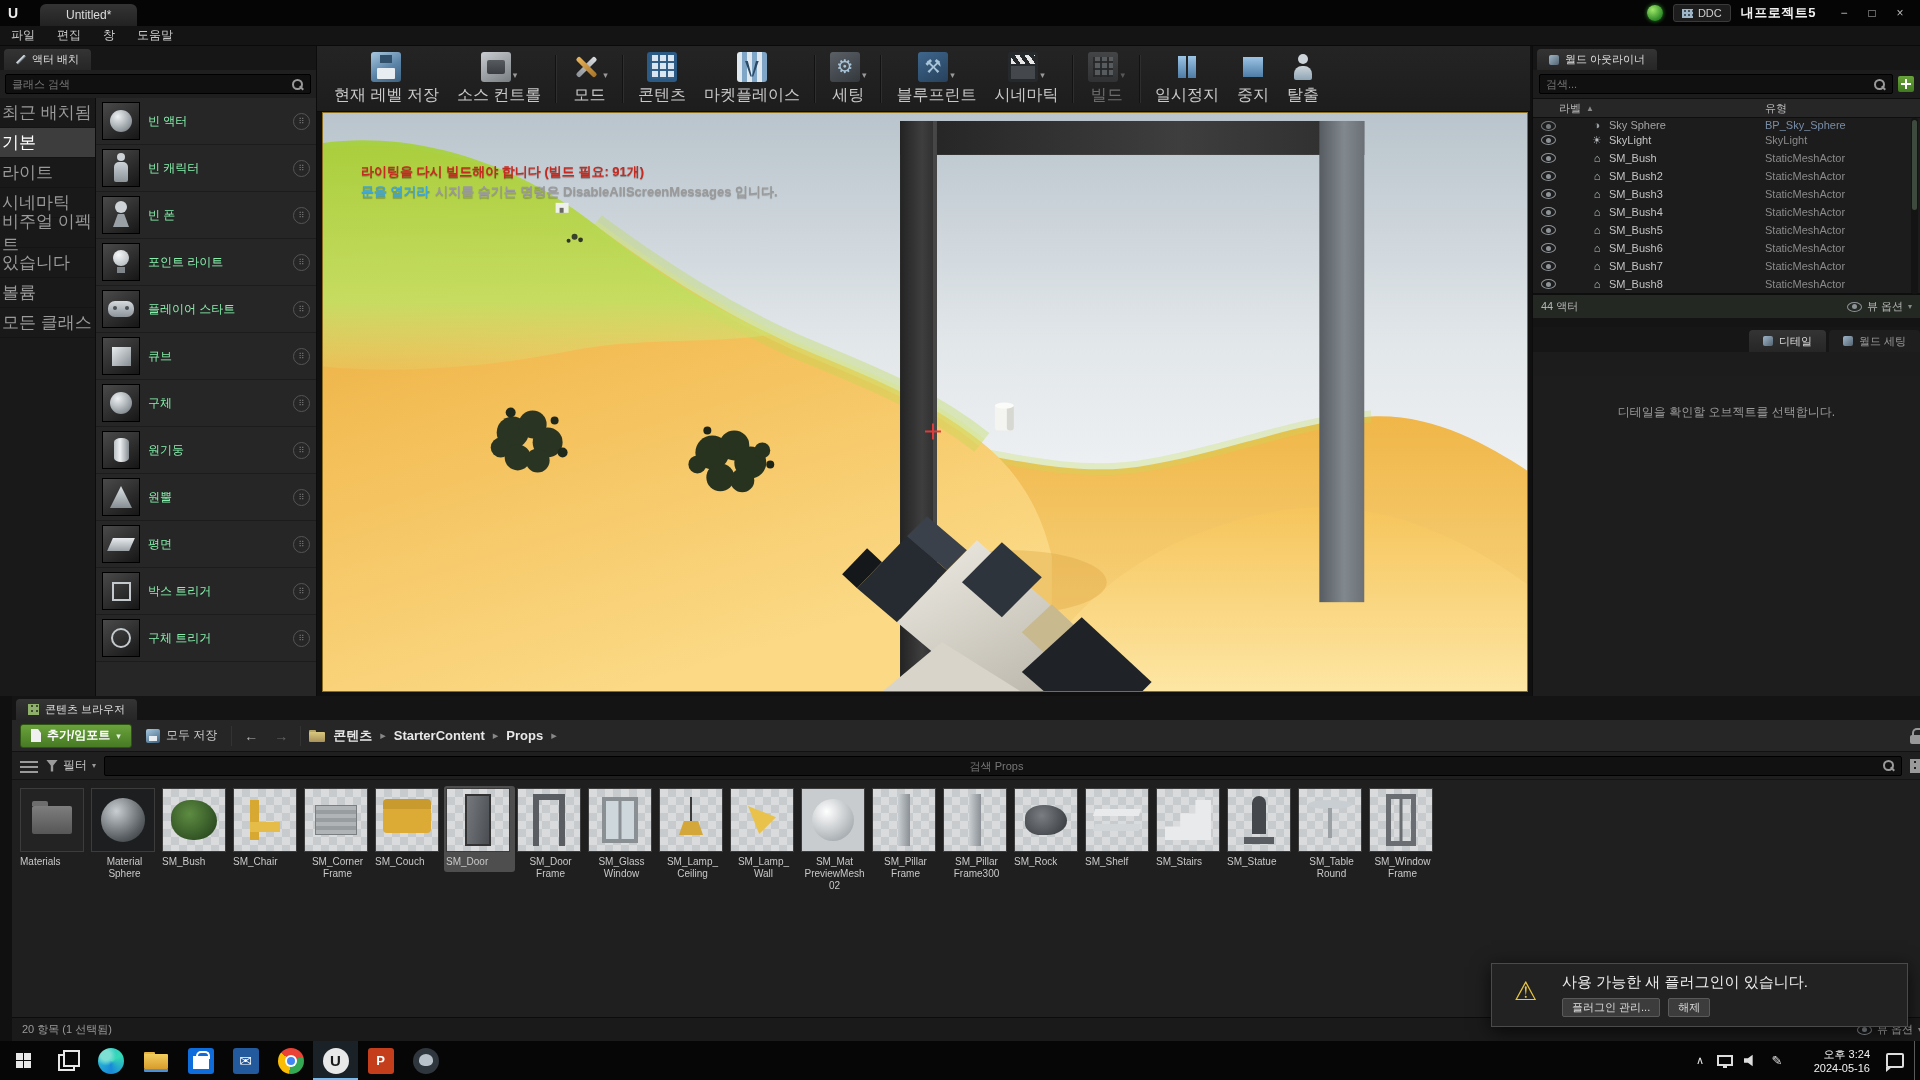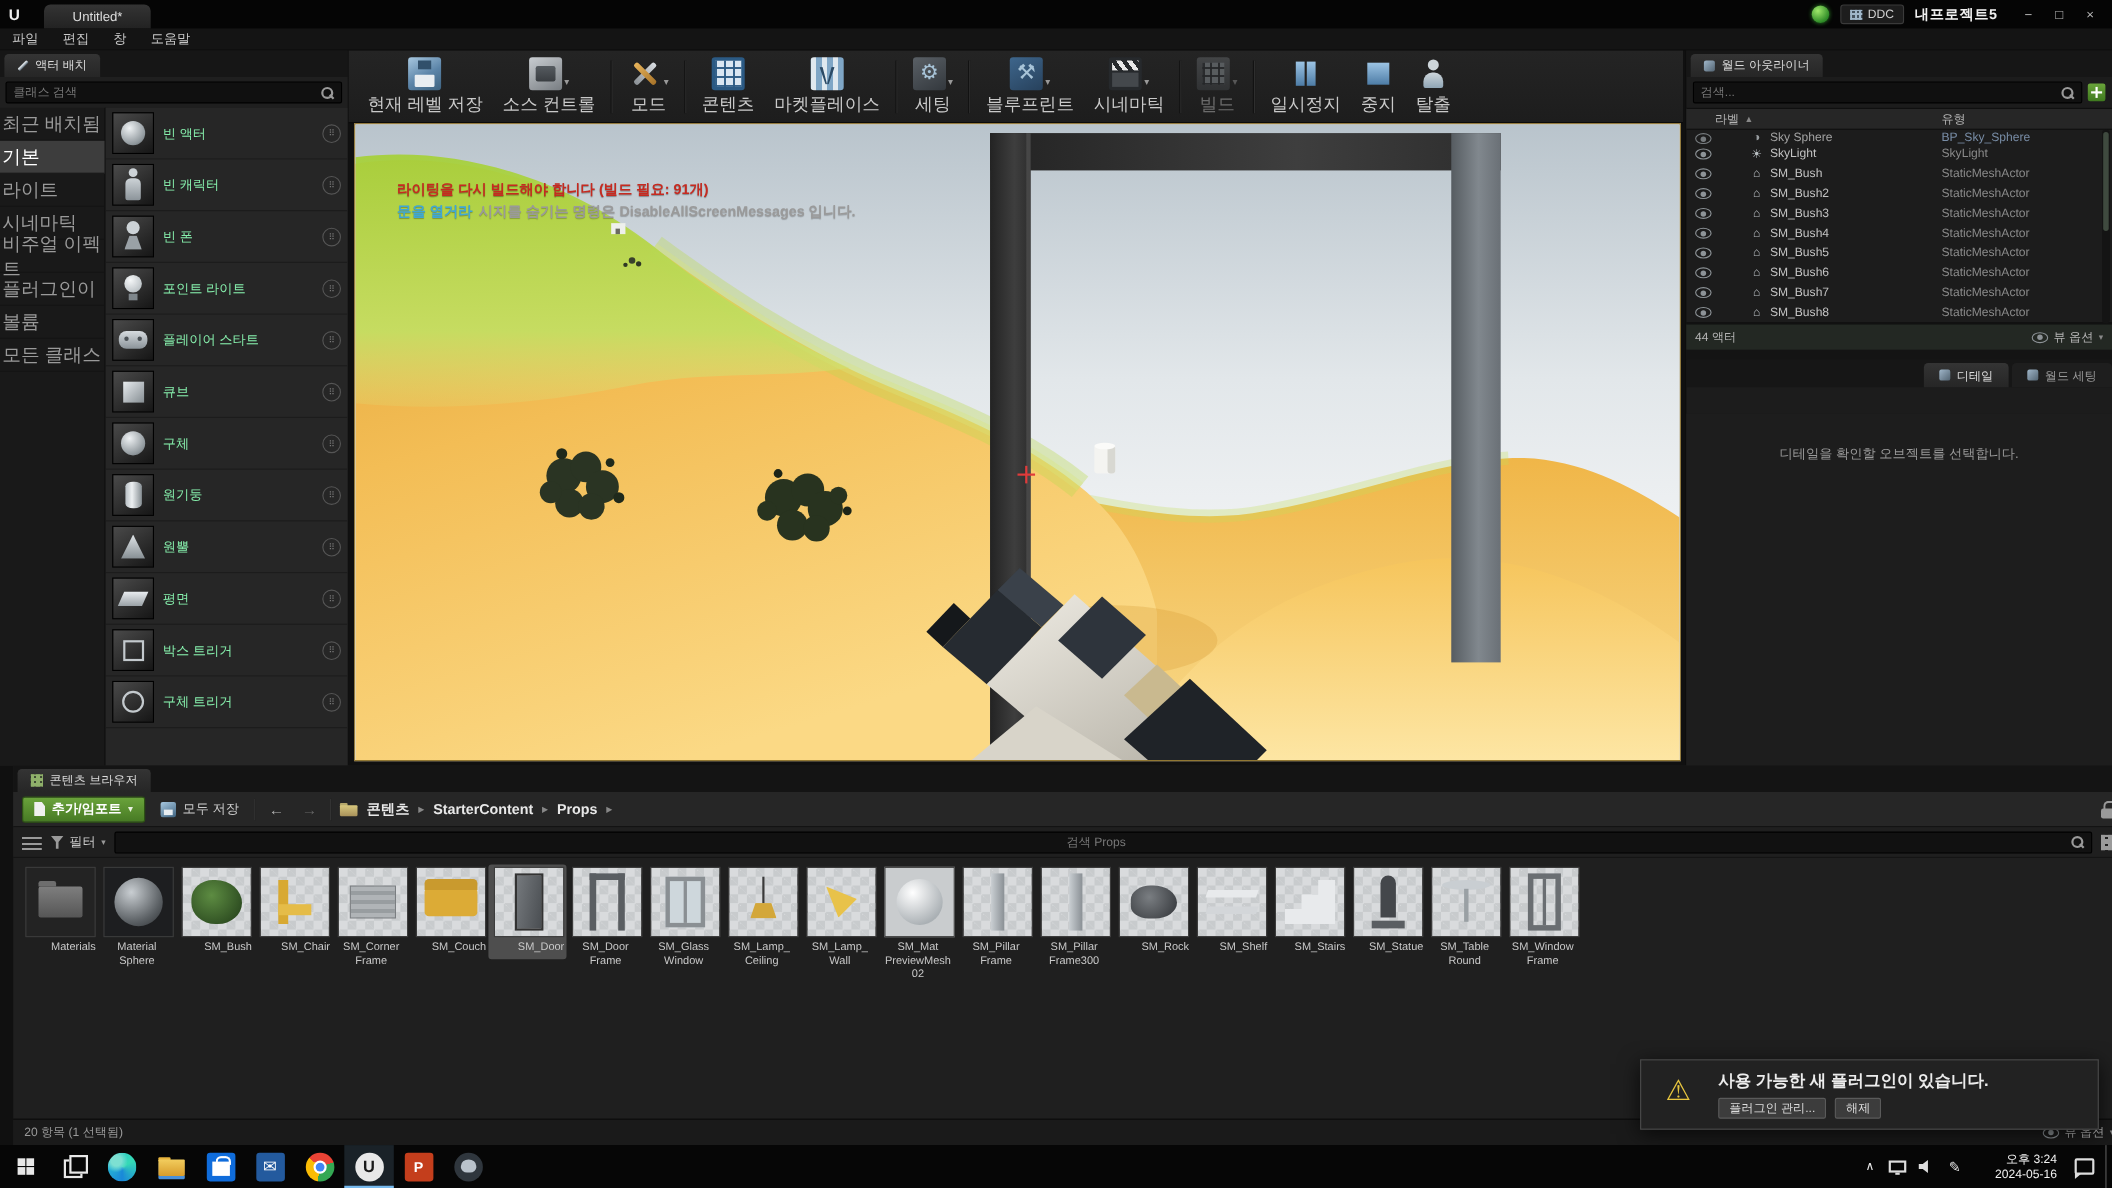--- a/index.html
+++ b/index.html
@@ -169,21 +169,21 @@
 .lock-ic::after{content:"";position:absolute;left:0;top:7px;width:14px;height:9px;background:#999;border-radius:2px;}
 .cb-filterrow{height:28px;display:flex;align-items:center;gap:8px;padding:0 8px;background:#1f1f1f;border-bottom:1px solid #141414;}
 .src-toggle{width:18px;height:14px;background:repeating-linear-gradient(0deg,#9a9a9a 0 2px,transparent 2px 5px);}
 .filter-btn{display:flex;align-items:center;gap:5px;font-size:12px;color:#c9c9c9;}
 .funnel{width:12px;height:12px;background:#9a9a9a;clip-path:polygon(0 0,100% 0,60% 50%,60% 100%,40% 100%,40% 50%);}
 .cb-search{flex:1;height:20px;background:#111;border:1px solid #000;border-radius:2px;display:flex;align-items:center;padding:0 6px;}
 .cb-search input{flex:1;background:transparent;border:none;outline:none;color:#bbb;font-size:11px;font-family:inherit;text-align:center;}
 .cb-search input::placeholder{color:#777;}
 .grid-ic{width:14px;height:14px;background:repeating-linear-gradient(90deg,#9a9a9a 0 4px,transparent 4px 6px),repeating-linear-gradient(0deg,#9a9a9a 0 4px,transparent 4px 6px);}
 .asset-grid{position:absolute;left:0;right:0;top:84px;bottom:24px;padding:6px;display:flex;align-items:flex-start;overflow:hidden;}
-.asset{width:71px;padding:2px 2px 4px;display:flex;flex-direction:column;align-items:flex-end;gap:4px;border-radius:3px;}
+.asset{width:71px;padding:2px 2px 4px;display:flex;flex-direction:column;align-items:flex-start;gap:4px;border-radius:3px;}
 .asset.selected{background:#4e4e4e;}
 .athumb{width:64px;height:64px;position:relative;border:1px solid #3c3c3c;display:flex;align-items:center;justify-content:center;overflow:hidden;
 background:linear-gradient(45deg,#c8cbcd 25%,transparent 25%,transparent 75%,#c8cbcd 75%),linear-gradient(45deg,#c8cbcd 25%,#d9dbdd 25%,#d9dbdd 75%,#c8cbcd 75%);background-size:16px 16px;background-position:0 0,8px 8px;}
 .aname{font-size:10px;line-height:12px;color:#c9c9c9;text-align:center;word-break:break-word;}
 .aglyph{position:relative;}
 .th-folder{background:#232323;}
 .th-folder .aglyph{width:40px;height:28px;background:linear-gradient(#7e7e7e,#565656);border-radius:2px;}
 .th-folder .aglyph::before{content:"";position:absolute;left:0;top:-5px;width:16px;height:5px;background:#6e6e6e;border-radius:2px 2px 0 0;}
 .th-sphere-dark{background:#1d1e20;}
 .th-sphere-dark .aglyph{width:44px;height:44px;border-radius:50%;background:radial-gradient(circle at 35% 30%,#c9ced2,#5a5f63 65%,#2a2d30);}
@@ -217,21 +217,21 @@
 .th-table .aglyph{width:44px;height:40px;}
 .th-table .aglyph::before{content:"";position:absolute;left:0;top:0;width:44px;height:9px;border-radius:50%;background:#c9ced2;}
 .th-table .aglyph::after{content:"";position:absolute;left:20px;top:8px;width:4px;height:30px;background:#9aa0a4;}
 .th-windowframe .aglyph{width:30px;height:52px;border:5px solid #6a6e72;}
 .th-windowframe .aglyph::after{content:"";position:absolute;left:50%;top:0;width:3px;height:100%;background:#6a6e72;transform:translateX(-50%);}
 .cb-status{position:absolute;left:0;right:0;bottom:0;height:24px;background:#1a1a1a;border-top:1px solid #0c0c0c;display:flex;align-items:center;padding:0 10px;font-size:11px;color:#9a9a9a;}
 
 
 .notify{position:absolute;left:1491px;top:963px;width:417px;height:64px;background:#222;border:1px solid #4a4a4a;box-shadow:0 4px 18px rgba(0,0,0,.7);z-index:50;}
 .notify-warn{position:absolute;left:22px;top:14px;font-size:26px;color:#e8c63f;line-height:1;}
-.notify-msg{position:absolute;left:70px;top:9px;font-size:15px;font-weight:bold;color:#ececec;}
+.notify-msg{position:absolute;left:70px;top:9px;font-size:15px;font-weight:normal;color:#ececec;}
 .notify-btns{position:absolute;left:70px;top:34px;display:flex;gap:8px;}
 .notify-btn{height:19px;padding:0 9px;background:#3c3c3c;border:1px solid #5a5a5a;border-radius:2px;font-size:11px;color:#ddd;display:flex;align-items:center;}
 
 
 .taskbar{position:absolute;left:0;top:1041px;width:1920px;height:39px;background:#060606;display:flex;align-items:center;z-index:60;}
 .start-btn{width:46px;height:39px;display:flex;align-items:center;justify-content:center;}
 .win-logo{display:grid;grid-template-columns:7px 7px;grid-template-rows:7px 7px;gap:1px;}
 .win-logo div{background:#e8e8e8;}
 .tb-search{width:272px;height:31px;margin-left:2px;background:#2d2d2d;border:1px solid #8a8a8a;display:flex;align-items:center;padding:0 8px;gap:8px;}
 .tb-search .mag::before{border-color:#e0e0e0;}
@@ -315,21 +315,21 @@
       <span class="mag"></span>
     </div>
   </div>
   <div class="place-body">
     <div class="cat-col">
         <div class="cat-item">최근 배치됨</div>
         <div class="cat-item sel">기본</div>
         <div class="cat-item">라이트</div>
         <div class="cat-item">시네마틱</div>
         <div class="cat-item">비주얼 이펙트</div>
-        <div class="cat-item">플러그인이</div>
+        <div class="cat-item">있습니다</div>
         <div class="cat-item">볼륨</div>
         <div class="cat-item">모든 클래스</div>
       </div>
     <div class="item-col">
         <div class="place-item">
     <div class="pi-icon">
             <div class="shape sh-sphere"></div>
           </div>
     <div class="pi-label">빈 액터</div>
     <div class="pi-grip">⠿</div>

